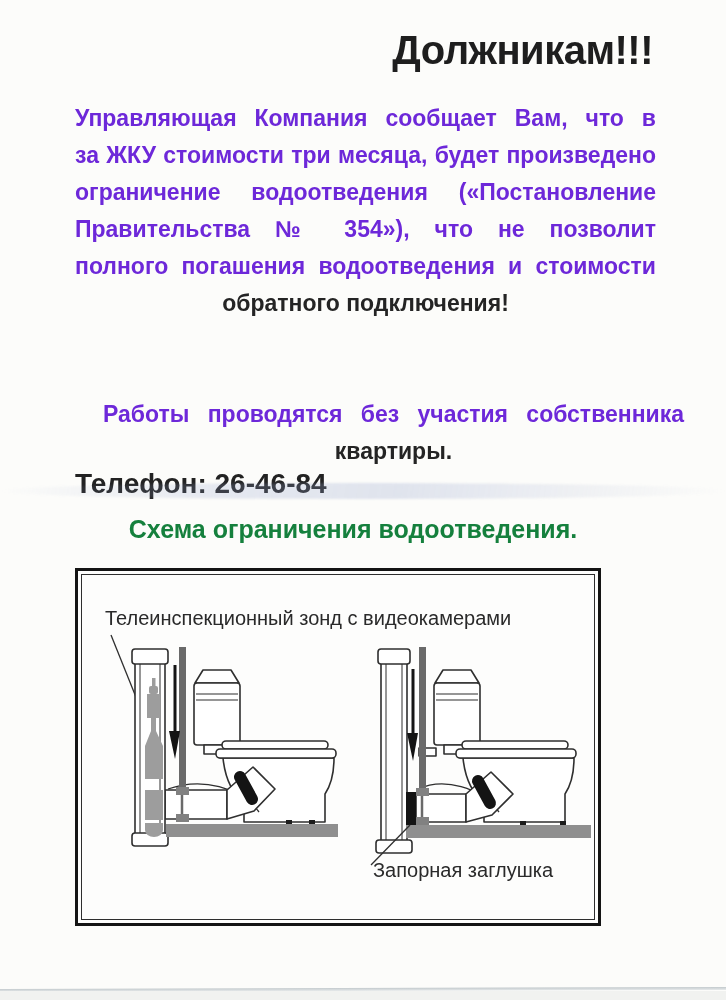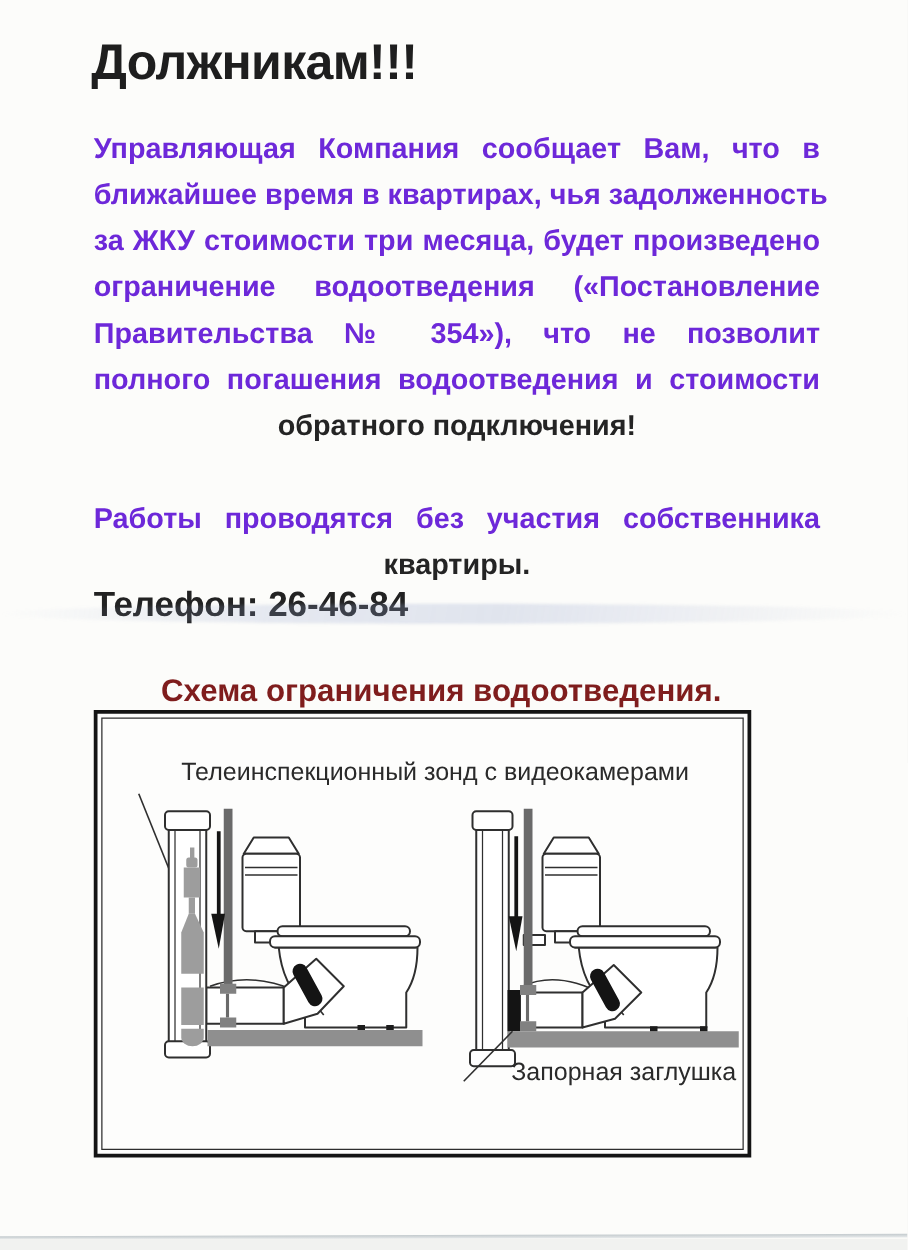--- a/index.html
+++ b/index.html
@@ -9,47 +9,47 @@
     font-family:"Liberation Sans","DejaVu Sans",sans-serif;
     position:relative;overflow:hidden;
   }
   .page{
     position:absolute;inset:0;
     background:#fcfcfa;
     color:#262626;
   }
   .title{
     position:absolute;top:28px;left:73px;width:580px;
-    text-align:left;
+    text-align:right;
     font-size:40px;font-weight:700;letter-spacing:-0.5px;
     color:#1e1e1e;
   }
   .body-block{position:absolute;left:75px;width:581px;}
   .p1{top:100px;}
-  .p2{top:396px;}
+  .p2{top:396px;margin-left:28px;}
   .jline{
     height:37px;line-height:37px;
     font-size:23px;font-weight:700;color:#6d28d9;
     white-space:nowrap;
     text-align:justify;text-align-last:justify;
     text-justify:inter-word;
   }
   .lline{
     height:37px;line-height:37px;
     font-size:23px;font-weight:700;color:#242424;
     text-align:center;
   }
   .phone{
     position:absolute;left:75px;top:468px;
     font-size:28px;font-weight:700;color:#222;
   }
   .scheme-title{
-    position:absolute;left:73px;top:539px;width:560px;
+    position:absolute;left:73px;top:515px;width:560px;
     text-align:center;
-    font-size:25px;font-weight:700;color:#7f1d1d;
+    font-size:25px;font-weight:700;color:#15803d;
   }
   .crease{
     position:absolute;left:0;top:483px;width:726px;height:16px;
     background:
       linear-gradient(100deg, rgba(255,255,255,0) 0%, rgba(150,165,205,0.22) 30%, rgba(150,165,205,0.28) 55%, rgba(170,180,210,0.15) 80%, rgba(255,255,255,0) 100%);
     filter:blur(1.2px);
     border-radius:50%;
   }
   .diagram-frame{
     position:absolute;left:75px;top:568px;width:520px;height:352px;
@@ -59,43 +59,42 @@
   .diagram-inner{
     position:absolute;inset:3px;
     border:1.5px solid #2e2e2e;
   }
   .diagram-content{position:absolute;inset:0;}
   .diagram-label{
     position:absolute;
     font-size:20px;font-weight:400;color:#2a2a2a;
     white-space:nowrap;
   }
-  .probe-label{left:23px;top:32px;margin-left:40px;}
-  .plug-label{left:291px;top:272px;margin-left:36px;}
+  .probe-label{left:23px;top:32px;}
+  .plug-label{left:291px;top:284px;}
   .diagram-svg{position:absolute;left:0;top:0;}
   .scan-bottom-line{
     position:absolute;left:0;top:988px;width:726px;height:3px;
     background:linear-gradient(to bottom,#c3cacd,#e8ebec);
     transform:rotate(-0.15deg);
   }
   .scan-bottom-paper{
     position:absolute;left:0;top:991px;width:726px;height:9px;
     background:#f1f2f0;
   }
 </style>
 </head>
 <body>
 
 <div class="page">
 
   <div class="title">Должникам!!!</div>
 
   <div class="body-block p1">
     <div class="jline">Управляющая Компания сообщает Вам, что в</div>
-    <div class="jline">ближайшее время в квартирах, чья задолженность</div>
     <div class="jline">за ЖКУ стоимости три месяца, будет произведено</div>
     <div class="jline">ограничение водоотведения («Постановление</div>
     <div class="jline">Правительства № 354»), что не позволит</div>
     <div class="jline">полного погашения водоотведения и стоимости</div>
     <div class="lline">обратного подключения!</div>
   </div>
 
   <div class="body-block p2">
     <div class="jline">Работы проводятся без участия собственника</div>
     <div class="lline">квартиры.</div>

